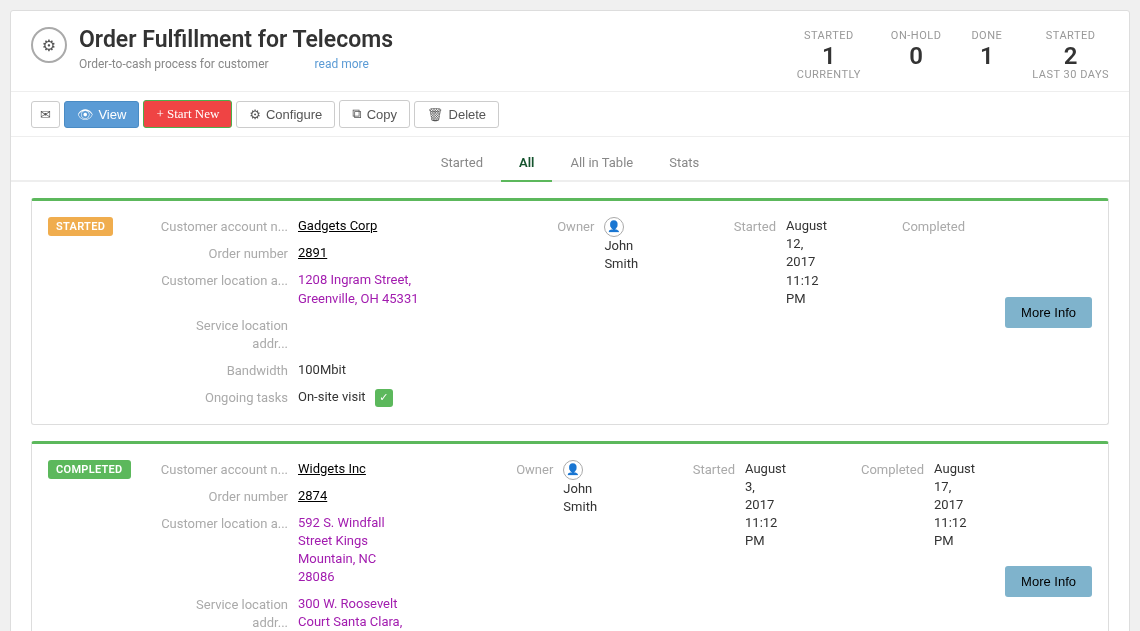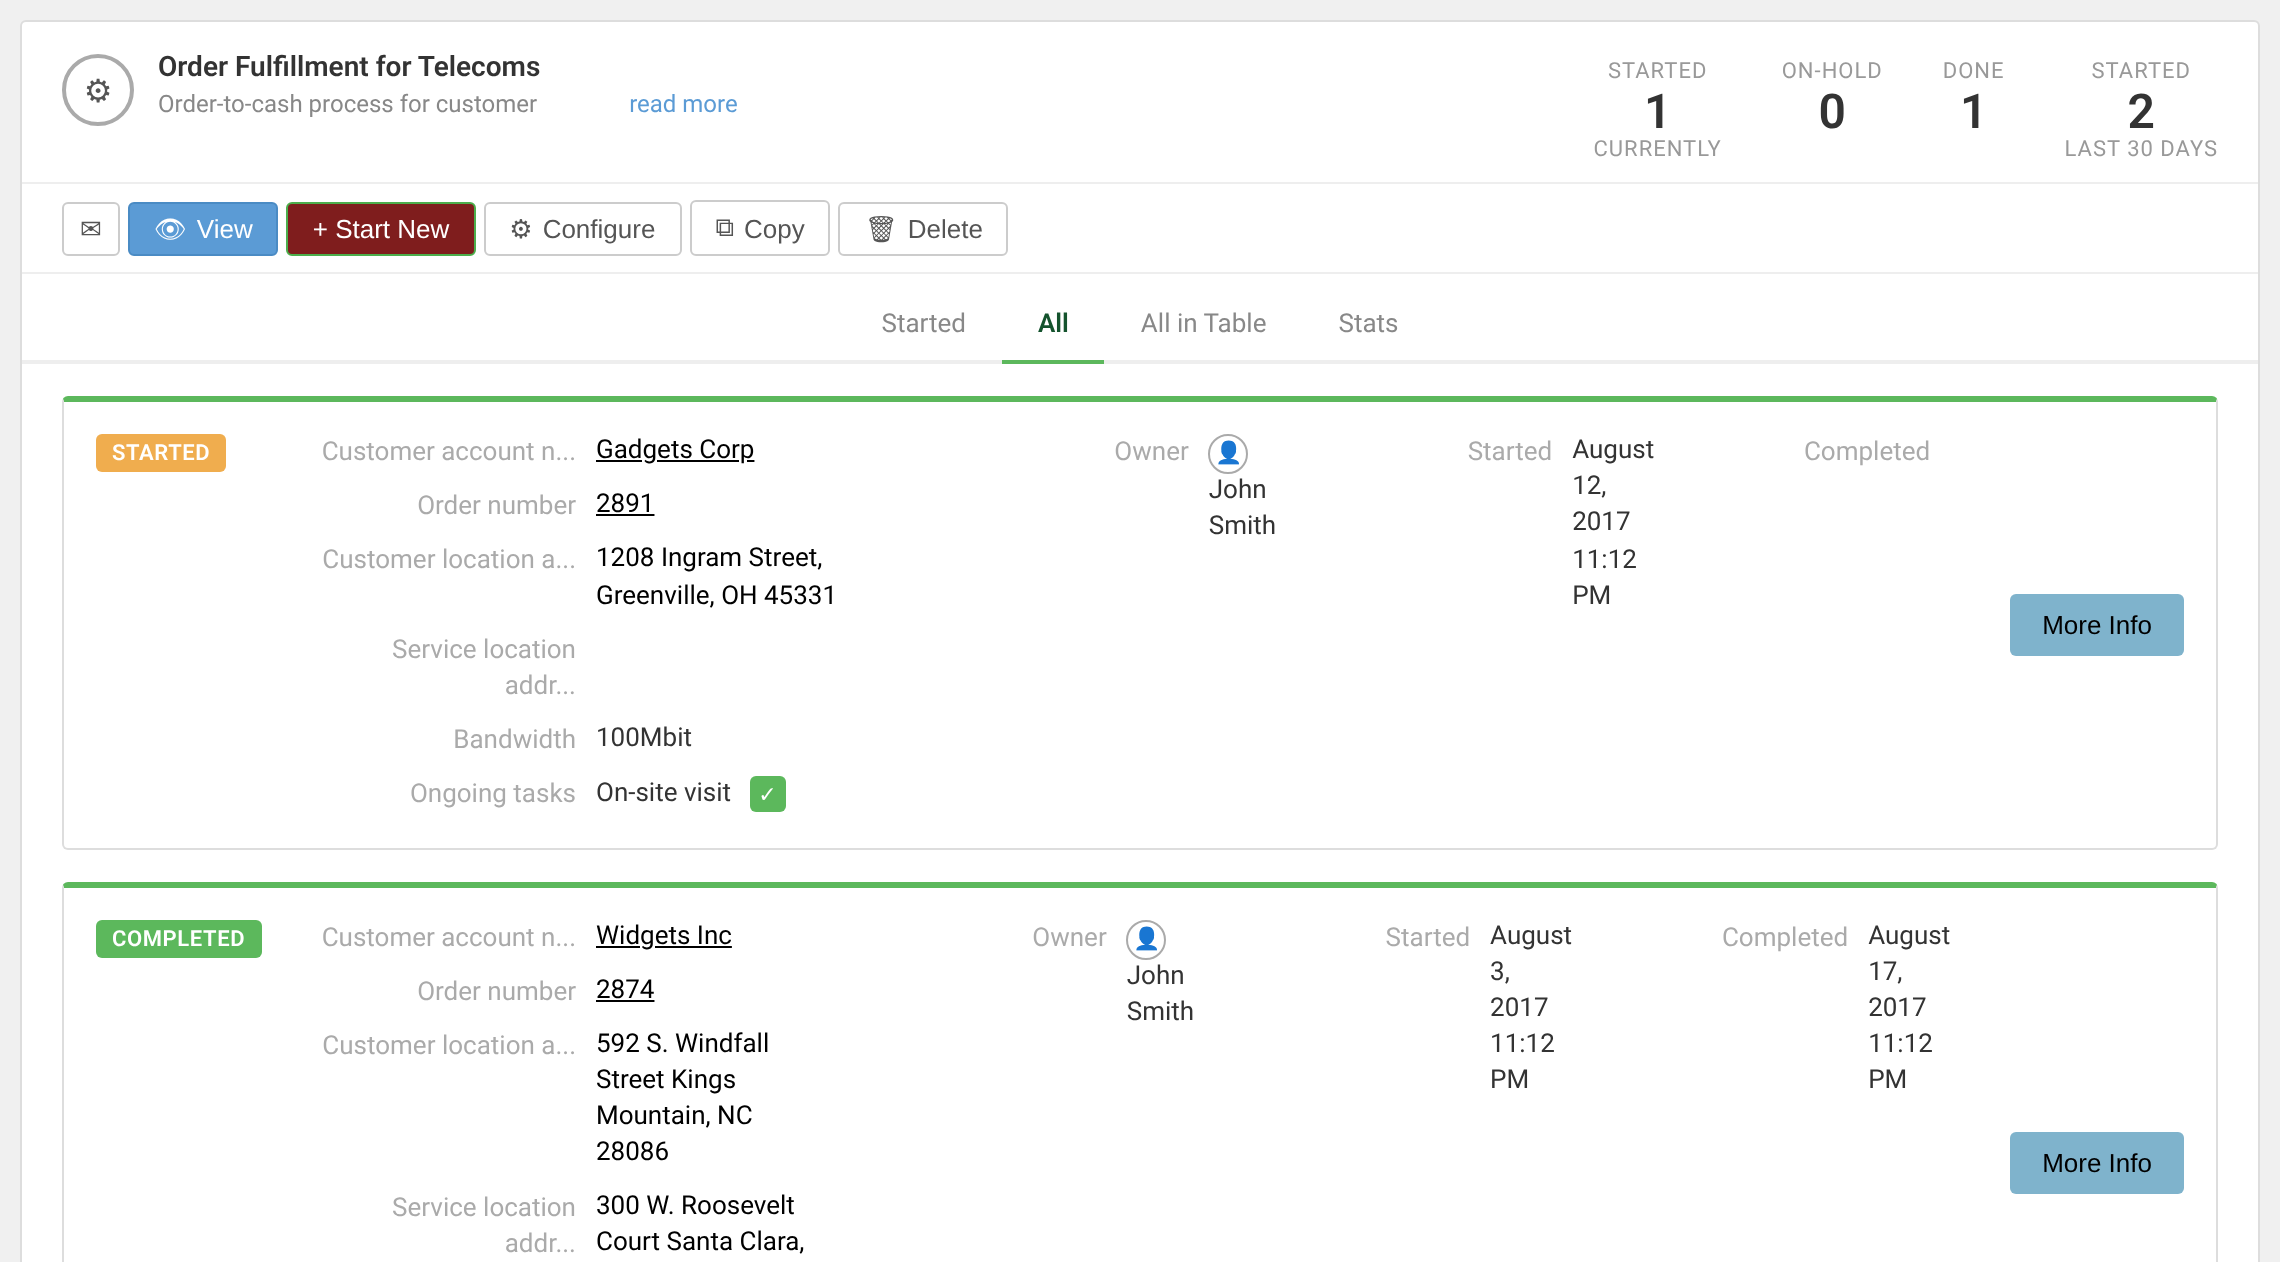--- a/index.html
+++ b/index.html
@@ -41,21 +41,21 @@
       display: flex;
       align-items: center;
       justify-content: center;
       color: #555;
       font-size: 16px;
       flex-shrink: 0;
       margin-top: 2px;
     }
     .header-title-block { }
     .header-title {
-      font-size: 14px;
+      font-size: 23px;
       font-weight: 600;
       color: #333;
       line-height: 1.3;
     }
     .header-subtitle {
       font-size: 12px;
       color: #888;
       margin-top: 2px;
     }
     .header-subtitle a {
@@ -113,23 +113,24 @@
       border-color: #ccc;
       color: #555;
       padding: 5px 8px;
     }
     .btn-view {
       background: #5b9bd5;
       color: #fff;
       border-color: #4a8bc4;
     }
     .btn-start-new {
-      background: #7f1d1d;
+      background: #ef4444;
       color: #fff;
       border-color: #4cae4c;
+      font-family: Liberation Serif, serif;
     }
     .btn-default {
       background: #fff;
       border-color: #ccc;
       color: #555;
     }
     
     .tabs {
       display: flex;
       justify-content: center;
@@ -232,21 +233,21 @@
     .field-value {
       color: #333;
       font-size: 13px;
       line-height: 1.4;
     }
     .field-value.link {
       color: #000000;
       text-decoration: underline;
     }
     .field-value.link-orange {
-      color: #000000;
+      color: #a21caf;
     }
     .checkbox-done {
       display: inline-flex;
       align-items: center;
       justify-content: center;
       width: 18px;
       height: 18px;
       background: #5cb85c;
       border-radius: 3px;
       color: #fff;

